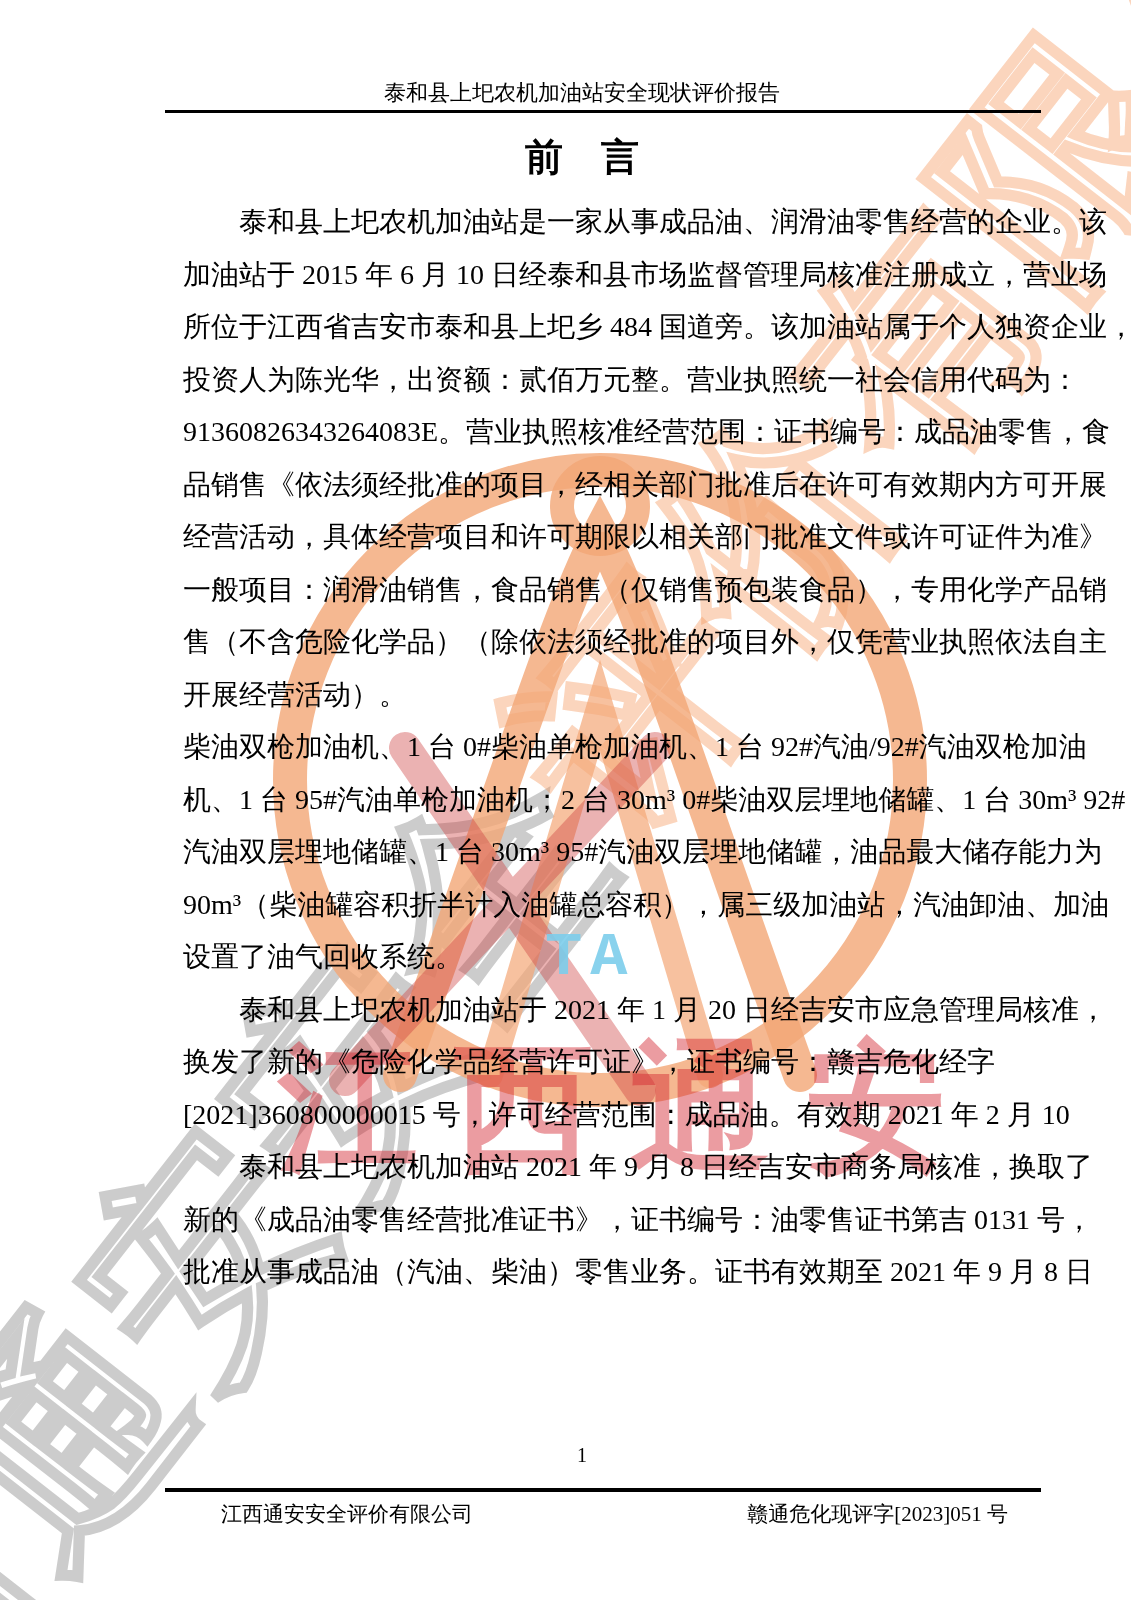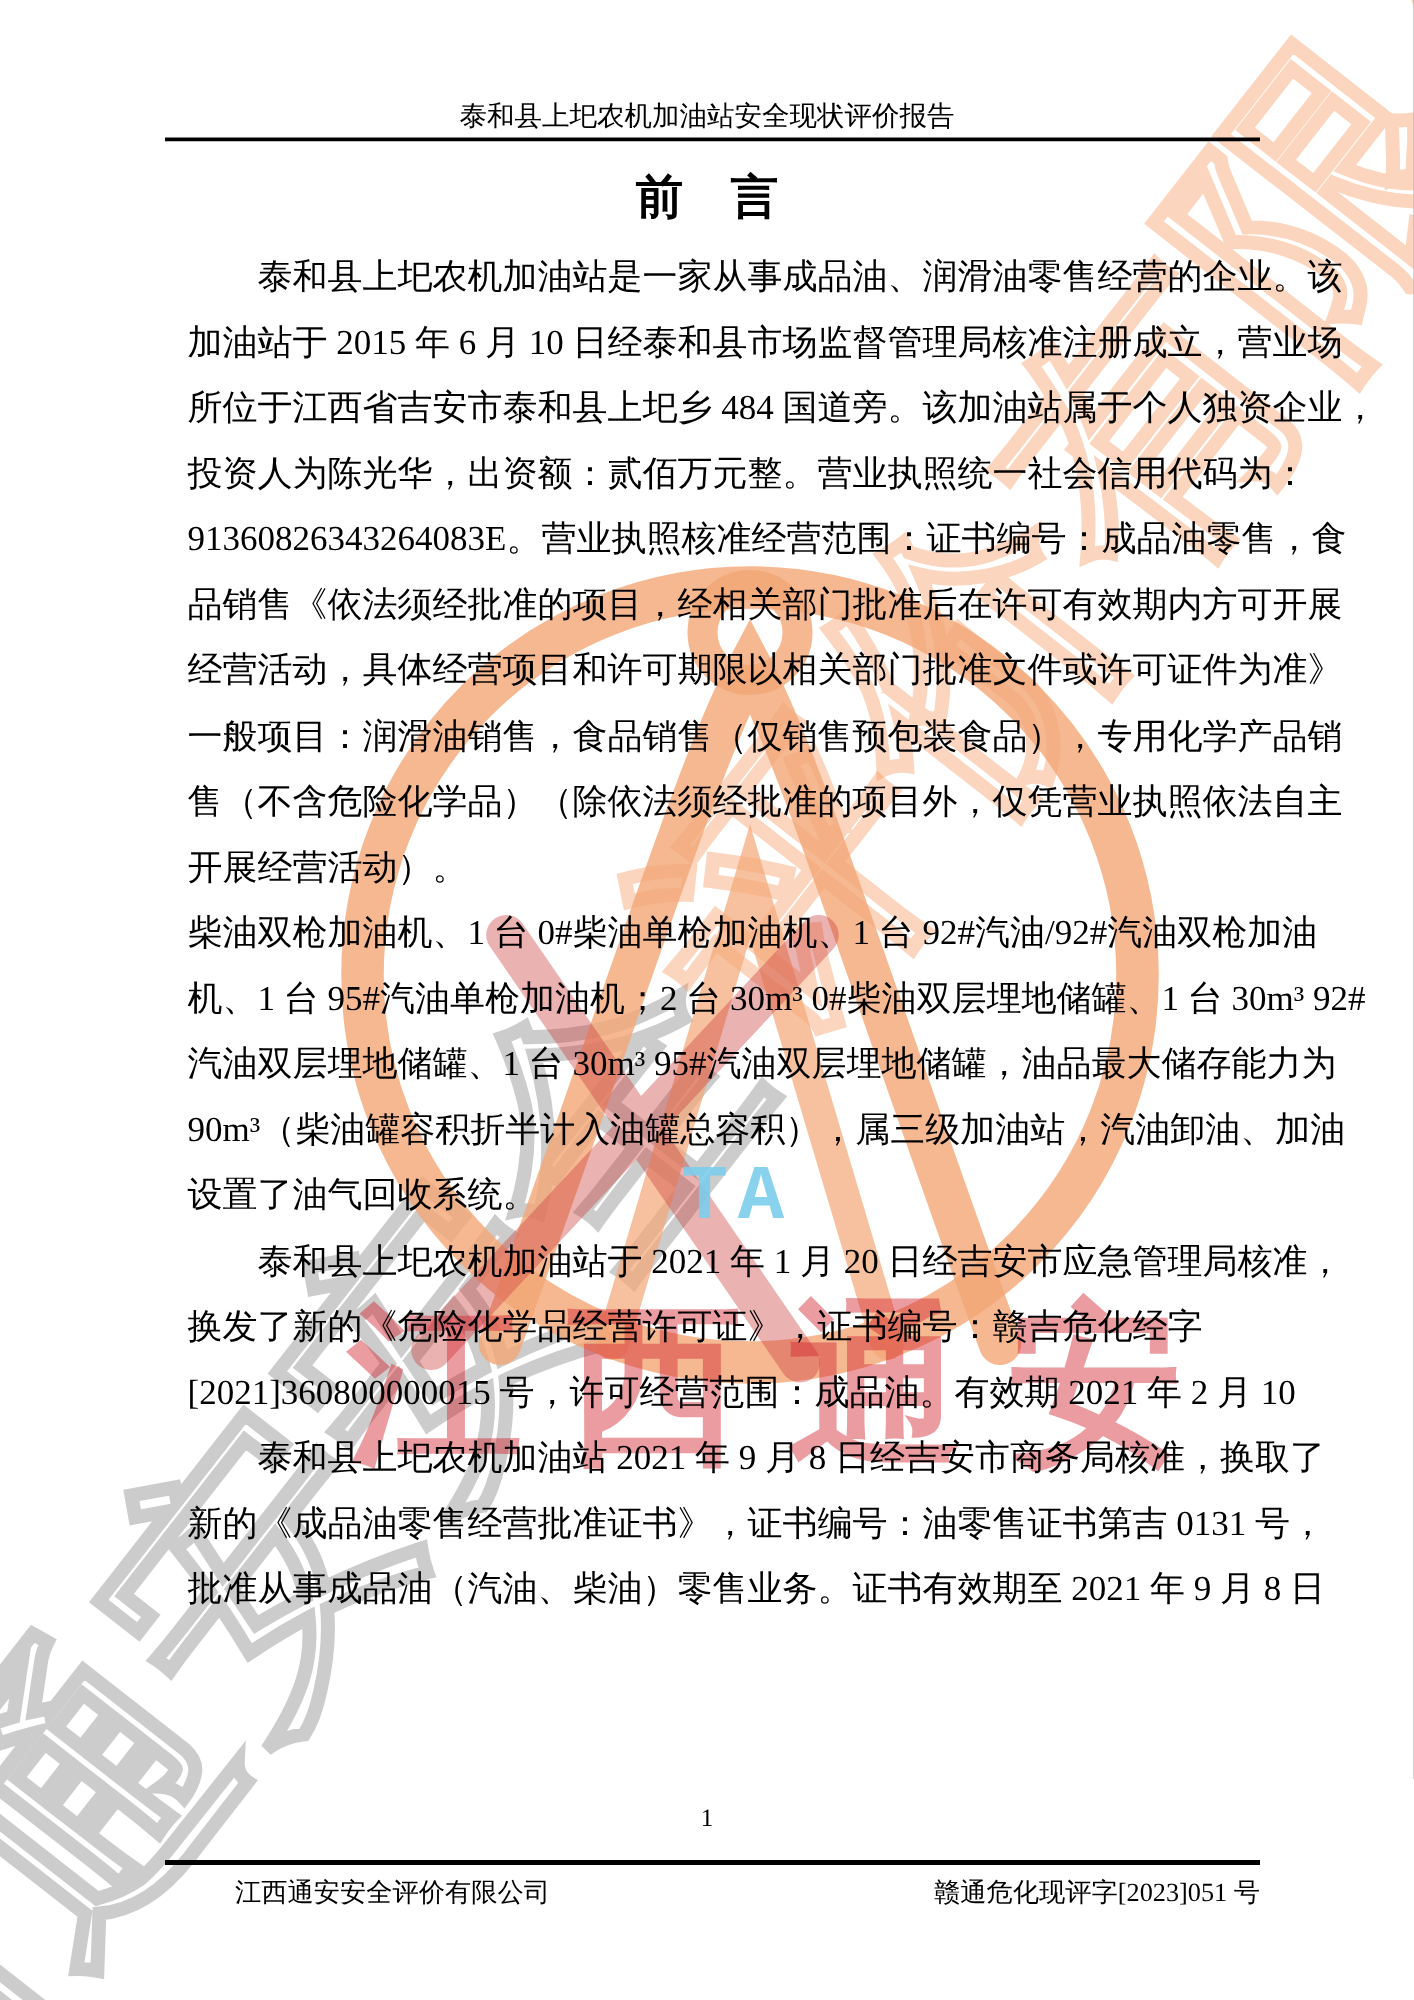--- a/index.html
+++ b/index.html
@@ -34,21 +34,21 @@
     color:rgba(124,205,235,0.9);
   }
   .wm-red{
     position:absolute;left:278px;top:1015px;
     font-family:"Liberation Sans","DejaVu Sans",sans-serif;
     font-weight:bold;font-size:140px;letter-spacing:36px;
     color:rgba(210,35,46,0.45);
     white-space:nowrap;
   }
   
-  .content{position:absolute;inset:0;z-index:1;}
+  .content{position:absolute;inset:0;z-index:1;margin-left:33px;}
   .running-title{
     position:absolute;top:78px;left:0;width:100%;
     text-align:center;font-size:22px;
   }
   .header-rule{position:absolute;top:110px;left:132px;width:876px;height:3px;background:#000;}
   .page-title{
     position:absolute;top:132px;left:0;width:100%;
     text-align:center;font-size:38px;font-weight:bold;
     font-family:"Liberation Sans","DejaVu Sans",sans-serif;
   }

